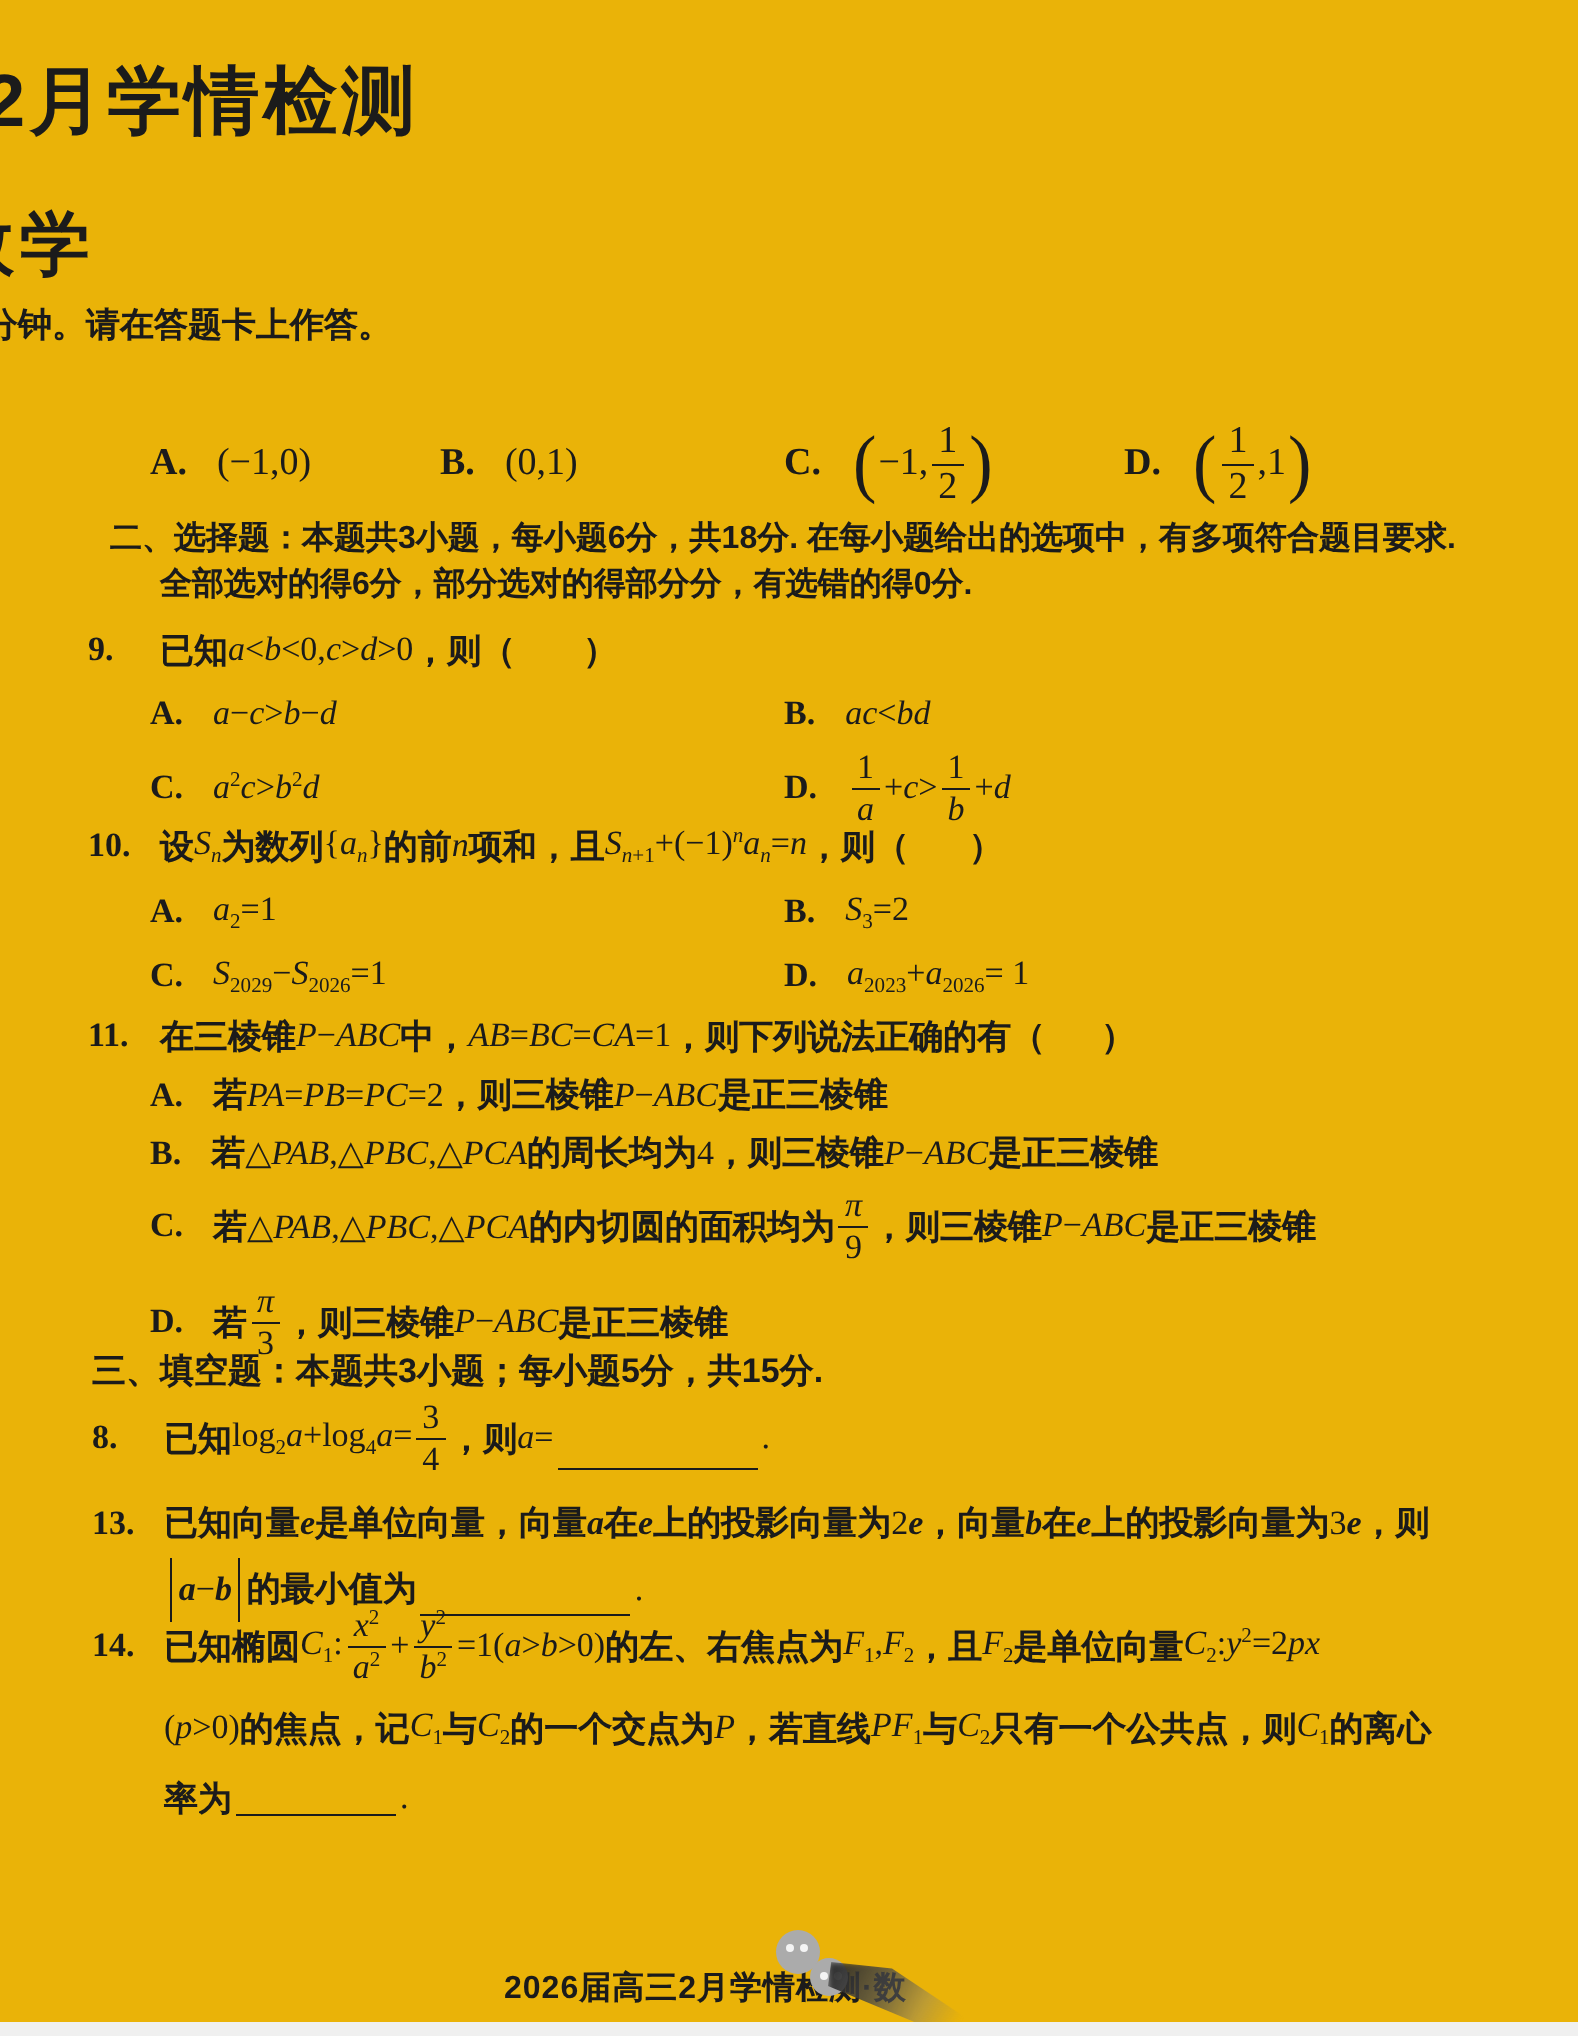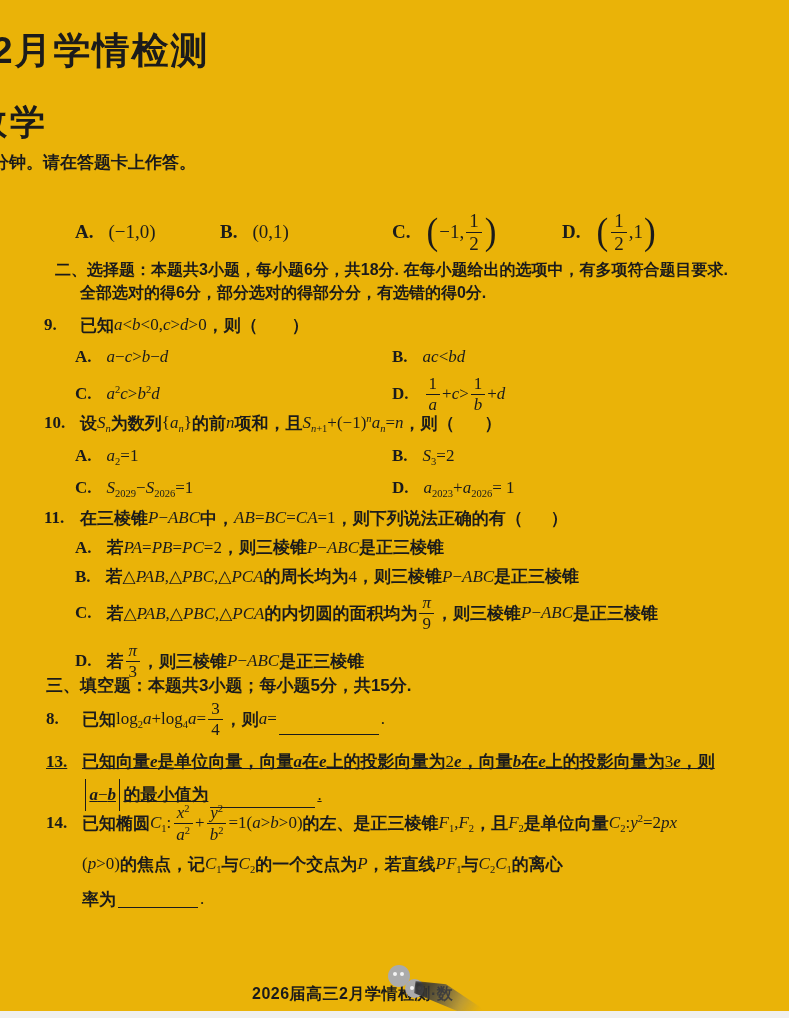--- a/index.html
+++ b/index.html
@@ -52,21 +52,21 @@
   .q10 .orow1{margin-top:6px;min-height:28px;}
   .q10 .orow2{margin-top:3px;min-height:30px;}
   .oline{display:flex;align-items:center;margin-left:31px;white-space:nowrap;}
   .q11 .oa,.q11 .ob{min-height:25px;margin-top:4px;}
   .q11 .oc{min-height:44px;margin-top:2px;}
   .q11 .od{min-height:46px;margin-top:3px;}
   .fline{display:flex;align-items:center;white-space:nowrap;font-size:17px;}
   .fcont{margin-left:36px;}
   .q12{top:698px;left:46px;}
   .q12 .fline{min-height:42px;}
-  .q13{top:748px;left:46px;text-decoration:underline;}
+  .q13{top:748px;left:46px;}
   .q13 .l1{min-height:27px;}
   .q13 .l2{min-height:36px;margin-top:2px;}
   .q14{top:800px;left:46px;}
   .q14 .l1{min-height:46px;align-items:center;}
   .q14 .l2{min-height:28px;margin-top:4px;}
   .q14 .l3{min-height:28px;margin-top:7px;}
   .footer{top:984px;left:252px;font-family:"Liberation Sans",sans-serif;font-weight:700;font-size:16px;letter-spacing:.5px;}
   
   .wm-c{position:absolute;border-radius:50%;background:#ababab;}
   .wm-c1{left:388px;top:965px;width:22px;height:22px;}
@@ -356,41 +356,42 @@
           <span class="frac">
             <span class="fn"><span class="mi">x</span><span class="ss ssp"><span class="mr">2</span></span></span>
             <span class="fd"><span class="mi">a</span><span class="ss ssp"><span class="mr">2</span></span></span>
           </span>
           <span class="tk-x"><span class="mr">+</span></span>
           <span class="frac">
             <span class="fn"><span class="mi">y</span><span class="ss ssp"><span class="mr">2</span></span></span>
             <span class="fd"><span class="mi">b</span><span class="ss ssp"><span class="mr">2</span></span></span>
           </span>
           <span class="tk-x"><span class="mr">=1(</span><span class="mi">a</span><span class="mr">&gt;</span><span class="mi">b</span><span class="mr">&gt;0)</span></span>
-          <span class="tk-c">的左、是正三棱锥</span>
+          <span class="tk-c">的左、右焦点为</span>
           <span class="tk-x"><span class="mi">F</span><span class="ss ssb"><span class="mr">1</span></span><span class="mr">,</span><span class="mi">F</span><span class="ss ssb"><span class="mr">2</span></span></span>
           <span class="tk-c">，且</span>
           <span class="tk-x"><span class="mi">F</span><span class="ss ssb"><span class="mr">2</span></span></span>
           <span class="tk-c">是单位向量</span>
           <span class="tk-x"><span class="mi">C</span><span class="ss ssb"><span class="mr">2</span></span><span class="mr">:</span><span class="mi">y</span><span class="ss ssp"><span class="mr">2</span></span><span class="mr">=2</span><span class="mi">px</span></span>
         </span>
     </div>
     <div class="fline l2 fcont">
       <span class="tline">
           <span class="tk-x"><span class="mr">(</span><span class="mi">p</span><span class="mr">&gt;0)</span></span>
           <span class="tk-c">的焦点，记</span>
           <span class="tk-x"><span class="mi">C</span><span class="ss ssb"><span class="mr">1</span></span></span>
           <span class="tk-c">与</span>
           <span class="tk-x"><span class="mi">C</span><span class="ss ssb"><span class="mr">2</span></span></span>
           <span class="tk-c">的一个交点为</span>
           <span class="tk-x"><span class="mi">P</span></span>
           <span class="tk-c">，若直线</span>
           <span class="tk-x"><span class="mi">PF</span><span class="ss ssb"><span class="mr">1</span></span></span>
           <span class="tk-c">与</span>
           <span class="tk-x"><span class="mi">C</span><span class="ss ssb"><span class="mr">2</span></span></span>
+          <span class="tk-c">只有一个公共点，则</span>
           <span class="tk-x"><span class="mi">C</span><span class="ss ssb"><span class="mr">1</span></span></span>
           <span class="tk-c">的离心</span>
         </span>
     </div>
     <div class="fline l3 fcont">
       <span class="tline">
           <span class="tk-c">率为</span>
           <span class="blank" style="width: 80px;"></span>
           <span class="tk-x"><span class="mr">.</span></span>
         </span>

